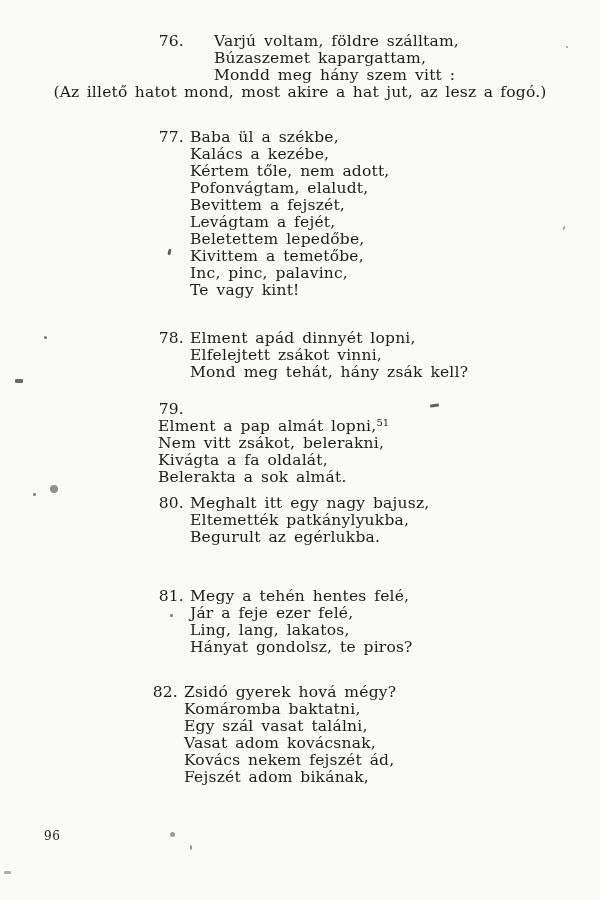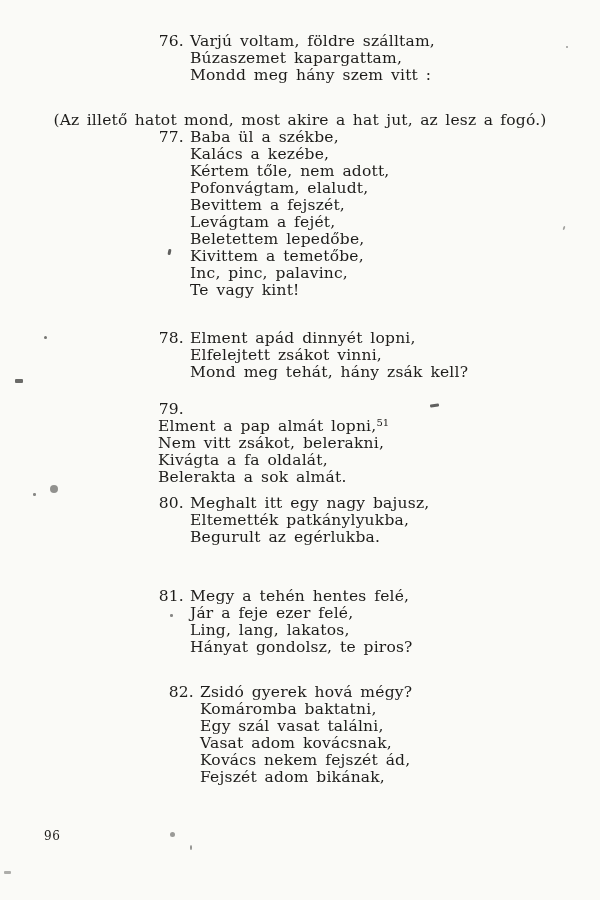--- a/index.html
+++ b/index.html
@@ -61,29 +61,29 @@
     position: absolute;
     background: #3a3a38;
     border-radius: 50%;
   }
 </style>
 </head>
 <body>
 
 <div class="page">
 
-  <div class="verse" style="left:158px; top:33px;">
+  <div class="verse" style="left:158px; top:33px;gap:24px;">
     <div class="vnum">76.</div>
     <div class="vlines">
       <div class="vline">Varjú voltam, földre szálltam,</div>
       <div class="vline">Búzaszemet kapargattam,</div>
       <div class="vline">Mondd meg hány szem vitt :</div>
     </div>
   </div>
-  <div class="note" style="top:84px;margin-top:28px;">(Az illető hatot mond, most akire a hat jut, az lesz a fogó.)</div>
+  <div class="note" style="top:84px;">(Az illető hatot mond, most akire a hat jut, az lesz a fogó.)</div>
 
   <div class="verse" style="left:158px; top:129px;">
     <div class="vnum">77.</div>
     <div class="vlines">
       <div class="vline">Baba ül a székbe,</div>
       <div class="vline">Kalács a kezébe,</div>
       <div class="vline">Kértem tőle, nem adott,</div>
       <div class="vline">Pofonvágtam, elaludt,</div>
       <div class="vline">Bevittem a fejszét,</div>
       <div class="vline">Levágtam a fejét,</div>
@@ -125,21 +125,21 @@
   <div class="verse" style="left:158px; top:588px;">
     <div class="vnum">81.</div>
     <div class="vlines">
       <div class="vline">Megy a tehén hentes felé,</div>
       <div class="vline">Jár a feje ezer felé,</div>
       <div class="vline">Ling, lang, lakatos,</div>
       <div class="vline">Hányat gondolsz, te piros?</div>
     </div>
   </div>
 
-  <div class="verse" style="left:168px; top:684px;">
+  <div class="verse" style="left:152px; top:684px;">
     <div class="vnum">82.</div>
     <div class="vlines">
       <div class="vline">Zsidó gyerek hová mégy?</div>
       <div class="vline">Komáromba baktatni,</div>
       <div class="vline">Egy szál vasat találni,</div>
       <div class="vline">Vasat adom kovácsnak,</div>
       <div class="vline">Kovács nekem fejszét ád,</div>
       <div class="vline">Fejszét adom bikának,</div>
     </div>
   </div>

